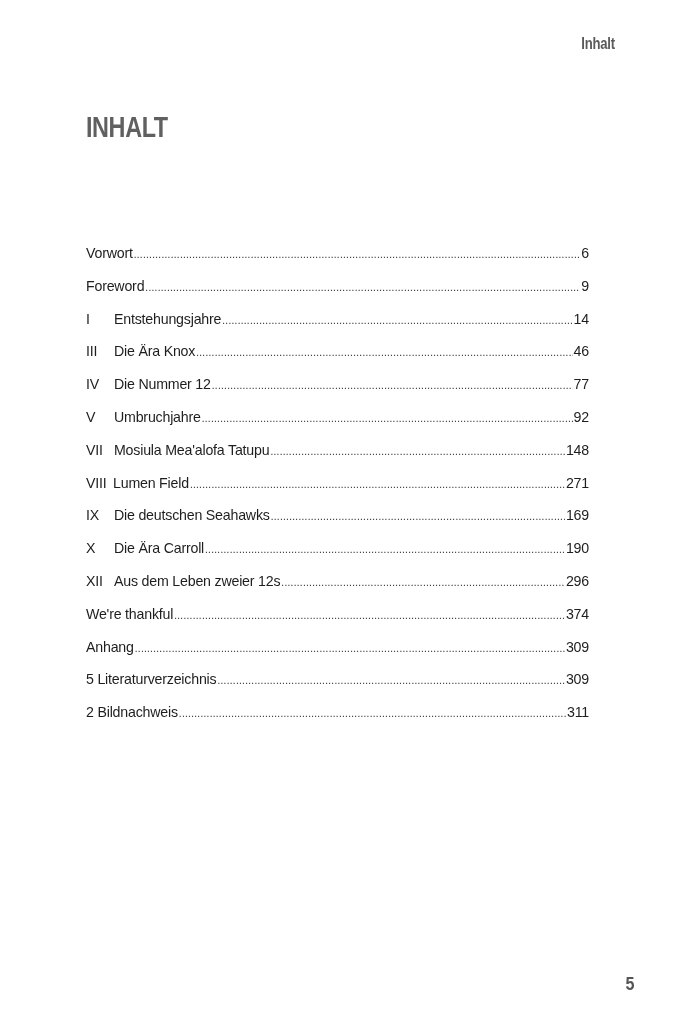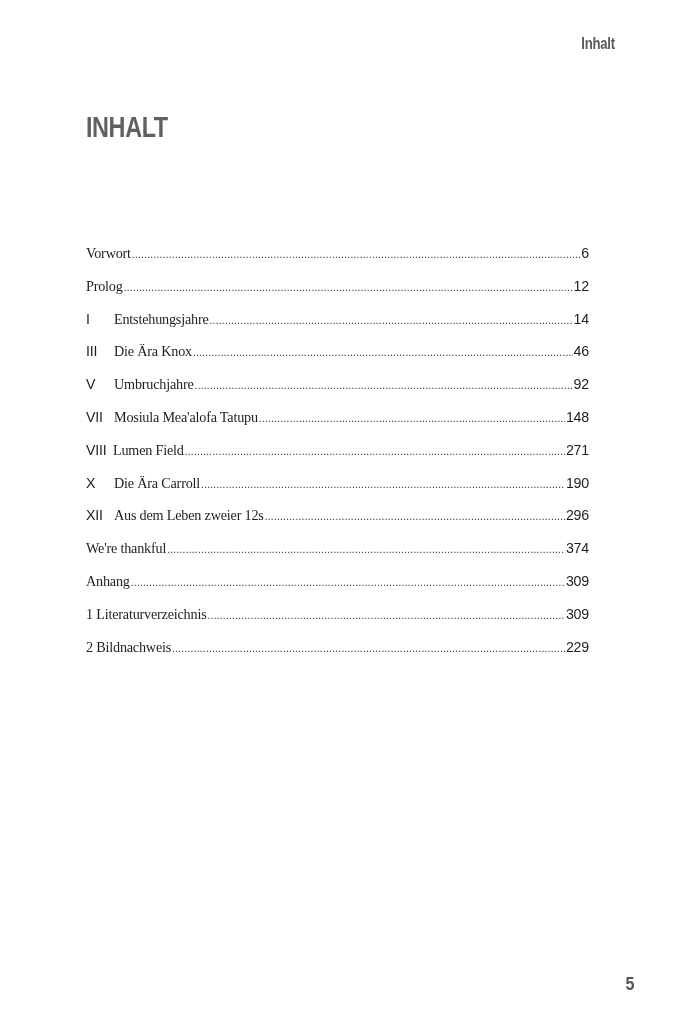--- a/index.html
+++ b/index.html
@@ -62,21 +62,20 @@
     .toc-num {
       display: inline-block;
       width: 28px;
       flex: 0 0 auto;
     }
     .toc-num.wide {
       width: 27px;
     }
     .toc-label {
       flex: 0 0 auto;
-      font-family: Liberation Serif, serif;
     }
     .toc-leader {
       flex: 1 1 auto;
       overflow: hidden;
       margin: 0 1px;
       color: #2a2a2a;
       letter-spacing: 0.3px;
       font-size: 10px;
     }
     .toc-leader::before {
@@ -105,53 +104,65 @@
 
 <h1 class="page-title">INHALT</h1>
 
 <ul class="toc">
   <li class="toc-row">
     <span class="toc-label">Vorwort</span>
     <span class="toc-leader"></span>
     <span class="toc-page">6</span>
   </li>
   <li class="toc-row">
-    <span class="toc-label">Prolog</span>
+    <span class="toc-label">Foreword</span>
     <span class="toc-leader"></span>
-    <span class="toc-page">12</span>
+    <span class="toc-page">9</span>
   </li>
   <li class="toc-row">
     <span class="toc-num">I</span>
     <span class="toc-label">Entstehungsjahre</span>
     <span class="toc-leader"></span>
     <span class="toc-page">14</span>
   </li>
   <li class="toc-row">
     <span class="toc-num">III</span>
     <span class="toc-label">Die Ära Knox</span>
     <span class="toc-leader"></span>
     <span class="toc-page">46</span>
+  </li>
+  <li class="toc-row">
+    <span class="toc-num">IV</span>
+    <span class="toc-label">Die Nummer 12</span>
+    <span class="toc-leader"></span>
+    <span class="toc-page">77</span>
   </li>
   <li class="toc-row">
     <span class="toc-num">V</span>
     <span class="toc-label">Umbruchjahre</span>
     <span class="toc-leader"></span>
     <span class="toc-page">92</span>
   </li>
   <li class="toc-row">
     <span class="toc-num">VII</span>
     <span class="toc-label">Mosiula Mea'alofa Tatupu</span>
     <span class="toc-leader"></span>
     <span class="toc-page">148</span>
   </li>
   <li class="toc-row">
     <span class="toc-num wide">VIII</span>
     <span class="toc-label">Lumen Field</span>
     <span class="toc-leader"></span>
     <span class="toc-page">271</span>
+  </li>
+  <li class="toc-row">
+    <span class="toc-num">IX</span>
+    <span class="toc-label">Die deutschen Seahawks</span>
+    <span class="toc-leader"></span>
+    <span class="toc-page">169</span>
   </li>
   <li class="toc-row">
     <span class="toc-num">X</span>
     <span class="toc-label">Die Ära Carroll</span>
     <span class="toc-leader"></span>
     <span class="toc-page">190</span>
   </li>
   <li class="toc-row">
     <span class="toc-num">XII</span>
     <span class="toc-label">Aus dem Leben zweier 12s</span>
@@ -162,24 +173,24 @@
     <span class="toc-label">We're thankful</span>
     <span class="toc-leader"></span>
     <span class="toc-page">374</span>
   </li>
   <li class="toc-row">
     <span class="toc-label">Anhang</span>
     <span class="toc-leader"></span>
     <span class="toc-page">309</span>
   </li>
   <li class="toc-row">
-    <span class="toc-label">1 Literaturverzeichnis</span>
+    <span class="toc-label">5 Literaturverzeichnis</span>
     <span class="toc-leader"></span>
     <span class="toc-page">309</span>
   </li>
   <li class="toc-row">
     <span class="toc-label">2 Bildnachweis</span>
     <span class="toc-leader"></span>
-    <span class="toc-page">229</span>
+    <span class="toc-page">311</span>
   </li>
 </ul>
 
 <div class="folio">5</div>
 
 </body></html>

